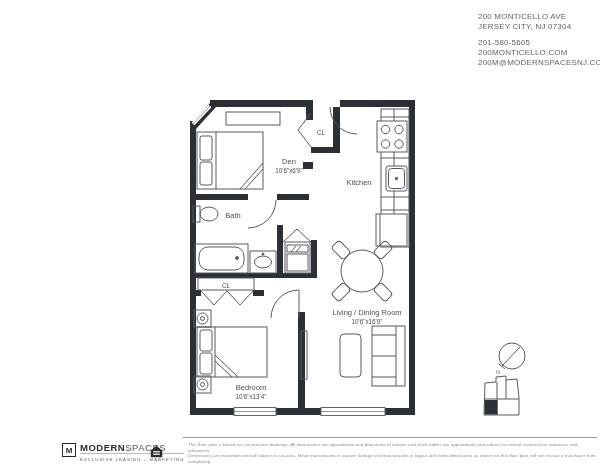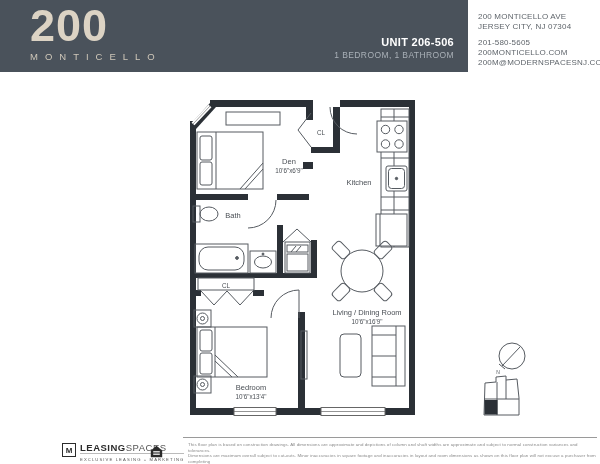--- a/index.html
+++ b/index.html
@@ -31,30 +31,20 @@
   .eh-icon{position:absolute;left:150px;top:444px;}
   .disclaimer{position:absolute;left:188px;top:442px;width:408px;font-size:4.4px;line-height:5.6px;color:#8a8a8a;letter-spacing:.1px;}
 
   svg text{font-family:"Liberation Sans",sans-serif;}
 </style>
 </head>
 <body>
 
 <div class="page">
 
-  <div class="header">
-    <div class="logo">
-      <div class="logo-number">200</div>
-      <div class="logo-name">MONTICELLO</div>
-    </div>
-    <div class="unit-block">
-      <div class="unit-title">UNIT 206-506</div>
-      <div class="unit-subtitle">1 BEDROOM,  1 BATHROOM</div>
-    </div>
-  </div>
 
   <div class="contact">
     <div class="grp1">
       <div>200 MONTICELLO AVE</div>
       <div>JERSEY CITY, NJ 07304</div>
     </div>
     <div class="grp2">
       <div>201-580-5605</div>
       <div>200MONTICELLO.COM</div>
       <div>200M@MODERNSPACESNJ.COM</div>
@@ -226,21 +216,21 @@
       <line x1="506" y1="380" x2="506" y2="399"></line>
       <rect x="484.5" y="400" width="13" height="14.5" fill="#2b3036" stroke="none"></rect>
     </g>
   </svg>
 
   <div class="footer-rule"></div>
 
   <div class="brand">
     <div class="brand-m">M</div>
     <div class="brand-text">
-      <div class="brand-name"><span class="bold">LEASING</span><span class="light">SPACES</span></div>
+      <div class="brand-name"><span class="bold">MODERN</span><span class="light">SPACES</span></div>
       <div class="brand-tagline">EXCLUSIVE LEASING + MARKETING</div>
     </div>
   </div>
 
   <div class="eh-icon">
     <svg width="13" height="13" viewBox="0 0 13 13">
       <path d="M6.5,0.8 L12.2,5.4 V12.2 H0.8 V5.4 Z" fill="#2b2b2b"></path>
       <rect x="3.2" y="6.2" width="6.6" height="1.2" fill="#fff"></rect>
       <rect x="3.2" y="8.6" width="6.6" height="1.2" fill="#fff"></rect>
     </svg>

